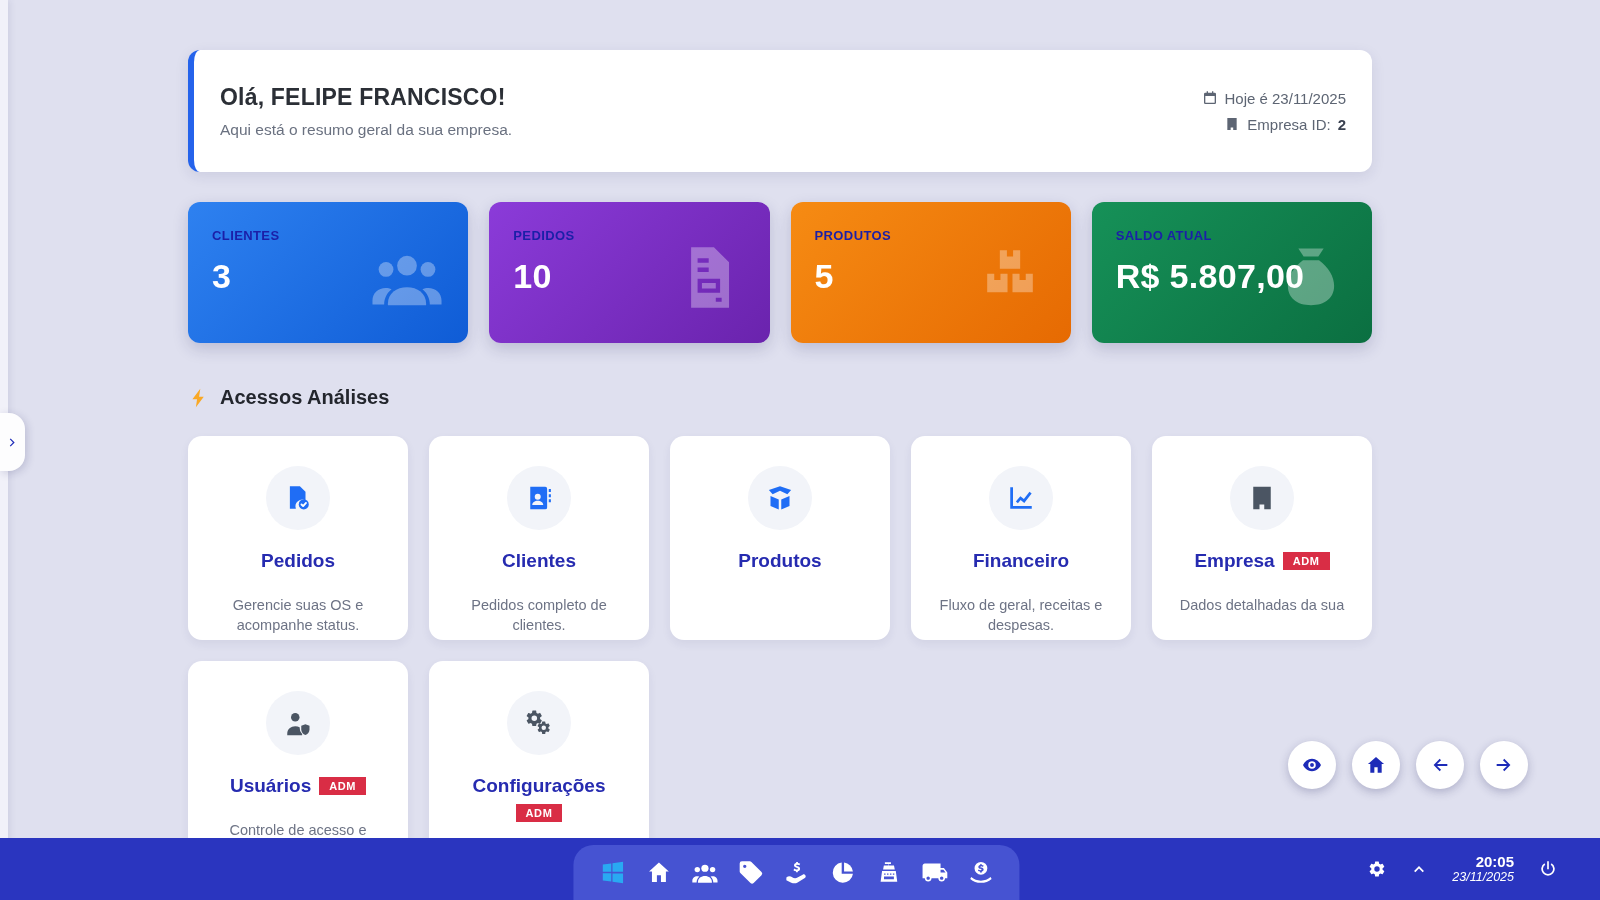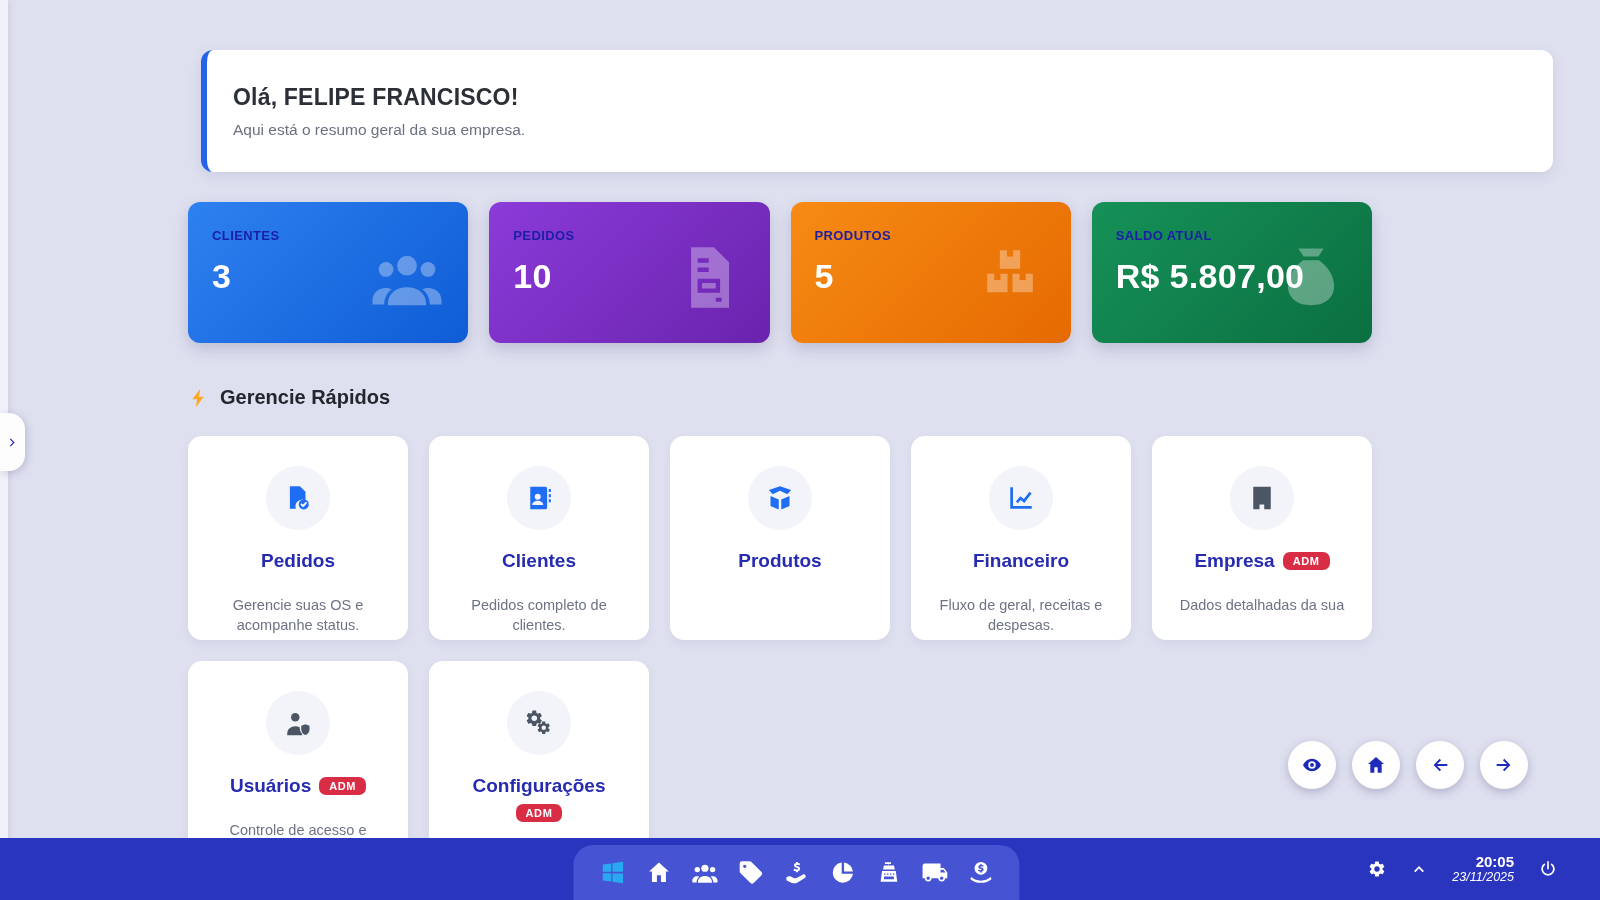--- a/index.html
+++ b/index.html
@@ -3,21 +3,21 @@
 <meta charset="utf-8">
 <style>
   html,body{margin:0;padding:0;}
   body{width:1600px;height:900px;overflow:hidden;background:#dfe0ef;
        font-family:"Liberation Sans","DejaVu Sans",sans-serif;}
   .screen{position:relative;width:1600px;height:900px;background:#dfe0ef;overflow:hidden;}
   .edge-strip{position:absolute;left:0;top:0;bottom:0;width:8px;background:#f1f1f9;box-shadow:2px 0 6px rgba(60,60,120,.10);}
   .content{position:absolute;left:188px;top:0;width:1184px;}
 
   
-  .welcome{position:absolute;top:50px;left:13px;width:1352px;height:122px;background:#ffffff;
+  .welcome{position:absolute;top:50px;left:0;width:1184px;height:122px;background:#ffffff;
            border-radius:12px;border-left:6px solid #2563eb;box-sizing:border-box;
            box-shadow:0 4px 14px rgba(40,40,100,.10);display:flex;justify-content:space-between;align-items:center;}
   .welcome-left{padding-left:26px;}
   .welcome-title{font-size:23px;font-weight:800;color:#2b2f36;letter-spacing:.2px;}
   .welcome-sub{margin-top:10px;font-size:15.5px;color:#6a7180;}
   .welcome-right{padding-right:26px;display:flex;flex-direction:column;align-items:flex-end;gap:9px;}
   .meta-line{display:flex;align-items:center;gap:7px;font-size:15px;color:#5d6573;}
   .meta-line .ic{width:16px;height:16px;color:#5d6573;}
   .meta-line b{color:#3a4150;}
 
@@ -42,21 +42,21 @@
   .qa-card{background:#ffffff;border-radius:14px;box-shadow:0 4px 10px rgba(40,40,100,.07);
            padding:30px 22px;box-sizing:border-box;text-align:center;cursor:pointer;}
   .qa-icon-wrap{width:64px;height:64px;border-radius:50%;background:#f2f4f9;margin:0 auto;
                 display:flex;align-items:center;justify-content:center;}
   .qa-icon-wrap .ic{width:30px;height:30px;}
   .qa-blue{color:#1f6df5;}
   .qa-gray{color:#4b5563;}
   .qa-title-row{margin-top:20px;display:flex;justify-content:center;align-items:center;flex-wrap:wrap;gap:8px;row-gap:7px;}
   .qa-title{font-size:19px;font-weight:800;color:#262bb0;}
   .adm-badge{background:#d92d45;color:#ffffff;font-size:11px;font-weight:700;letter-spacing:.6px;
-             padding:3px 10px;border-radius:7px;}
+             padding:3px 10px;border-radius:0;}
   .qa-desc{margin-top:23px;font-size:14.5px;line-height:1.38;color:#6d7385;}
 
   
   .float-nav{position:absolute;top:741px;right:72px;display:flex;gap:16px;z-index:30;}
   .float-btn{width:48px;height:48px;border-radius:50%;background:#ffffff;border:none;cursor:pointer;
              box-shadow:0 3px 10px rgba(30,30,90,.25);display:flex;align-items:center;justify-content:center;
              color:#1d2bb8;padding:0;}
   .float-btn .ic{width:22px;height:22px;}
 
   
@@ -89,20 +89,35 @@
 <div class="screen">
   <div class="edge-strip"></div>
 
   <div class="content">
 
     <section class="welcome">
       <div class="welcome-left">
         <div class="welcome-title">Olá, FELIPE FRANCISCO!</div>
         <div class="welcome-sub">Aqui está o resumo geral da sua empresa.</div>
       </div>
+      <div class="welcome-right">
+        <div class="meta-line">
+          <svg class="ic " viewBox="0 0 24 24" fill="currentColor">
+              <path d="M7 2v2H5a2 2 0 0 0-2 2v13a2 2 0 0 0 2 2h14a2 2 0 0 0 2-2V6a2 2 0 0 0-2-2h-2V2h-2v2H9V2H7zm12 7v10H5V9h14z"></path>
+            </svg>
+          <span>Hoje é 23/11/2025</span>
+        </div>
+        <div class="meta-line">
+          <svg class="ic " viewBox="0 0 24 24" fill="currentColor">
+              <path d="M5 21V3h14v18h-5.2v-3.8H10V21H5zm3-14.2h2.1v2.1H8V6.8zm5 0h2.1v2.1H13V6.8zM8 10.9h2.1V13H8v-2.1zm5 0h2.1V13H13v-2.1zM8 15h2.1v2H8v-2zm5 0h2.1v2H13v-2z"></path>
+            </svg>
+          <span>Empresa ID:</span>
+          <b>2</b>
+        </div>
+      </div>
     </section>
 
     <section class="stats" id="stats-row">
         <div class="stat-card" style="background: linear-gradient(135deg, rgb(46, 129, 240), rgb(15, 92, 214));">
           <div class="stat-label">CLIENTES</div>
           <div class="stat-value">3</div>
           <div class="stat-icon">
             <svg class="ic " viewBox="0 0 24 24" fill="currentColor">
               <circle cx="12" cy="8.2" r="3.2"></circle>
               <path d="M5.8 20.5c0-3.3 2.8-5.3 6.2-5.3s6.2 2 6.2 5.3v.5H5.8v-.5z"></path>
@@ -140,21 +155,21 @@
               <path d="M9.4 6.4h5.2c3.1 2.3 4.9 5.3 4.9 8.3 0 4-3 6.3-7.5 6.3s-7.5-2.3-7.5-6.3c0-3 1.8-6 4.9-8.3z"></path>
             </svg>
           </div>
         </div>
       </section>
 
     <div class="section-head">
       <svg class="ic " viewBox="0 0 24 24" fill="currentColor">
           <path fill="#f9a825" d="M13.4 2 4.8 13.4h5.1L8.6 22l8.6-11.4h-5.1L13.4 2z"></path>
         </svg>
-      <span class="section-title">Gerencie Rápidos</span>
+      <span class="section-title">Acessos Análises</span>
     </div>
 
     <section class="qa-grid" id="qa-grid">
         <div class="qa-card">
           <div class="qa-icon-wrap qa-blue">
             <svg class="ic " viewBox="0 0 24 24" fill="currentColor">
               <path d="M5.5 2.5h8l4.5 4.5v7a5.4 5.4 0 0 0-7.7 6.5H5.5V2.5z"></path>
               <circle cx="16.6" cy="17.1" r="4"></circle>
               <path d="m14.8 17.2 1.3 1.3 2.3-2.6" stroke="#fff" stroke-width="1.5" fill="none" stroke-linecap="round" stroke-linejoin="round"></path>
             </svg>

